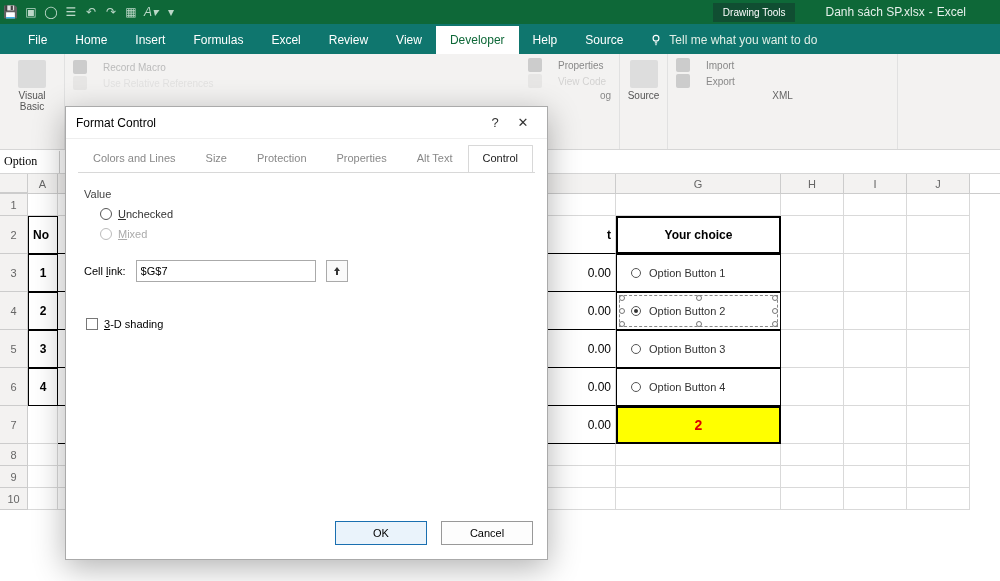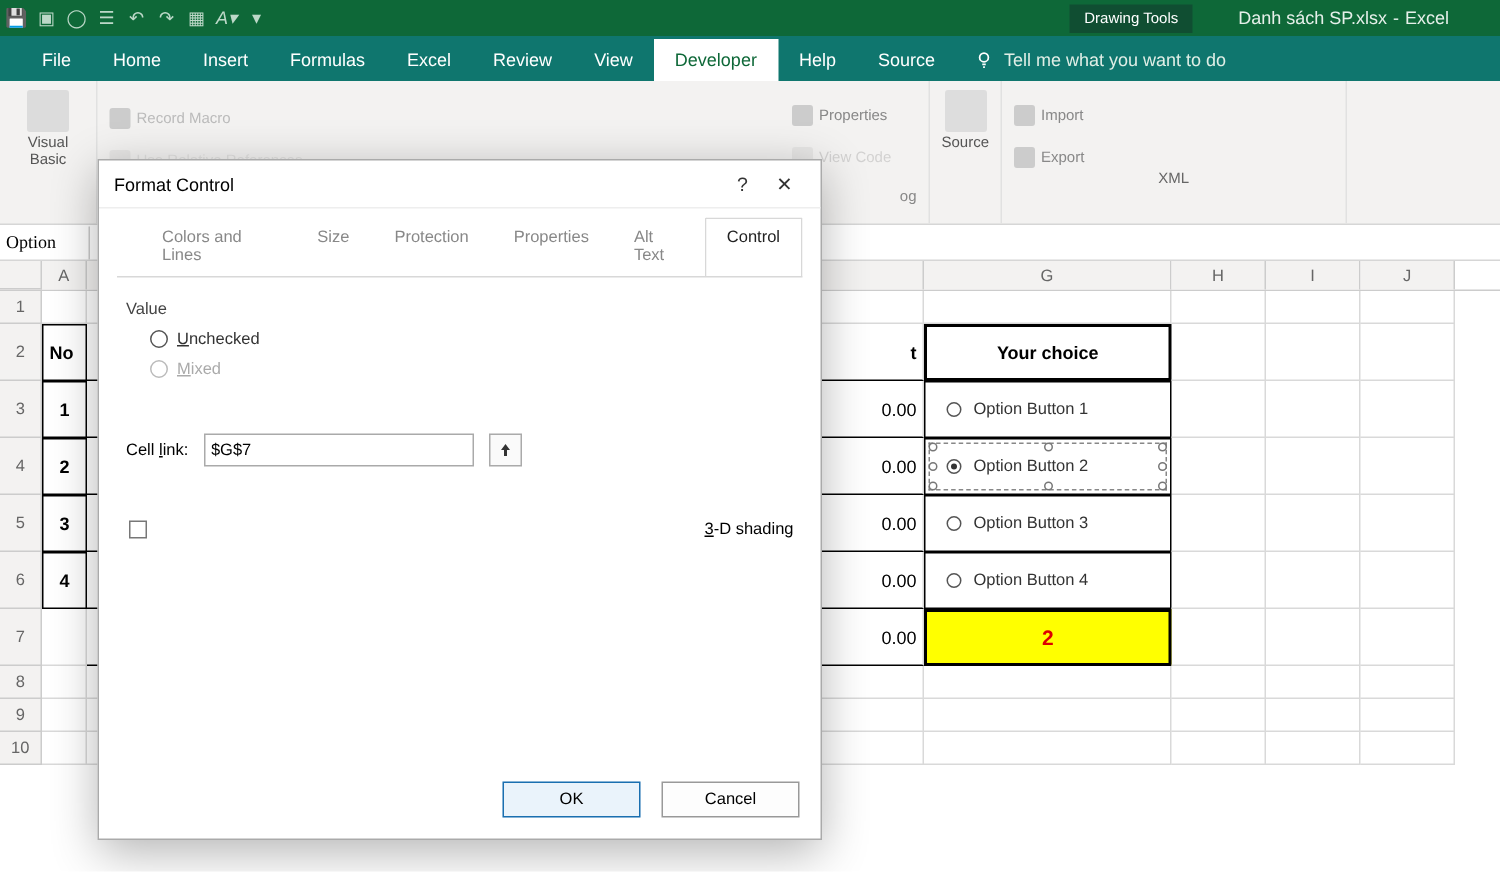--- a/index.html
+++ b/index.html
@@ -21,21 +21,21 @@
   .bulb { width:14px; height:14px; }
 
   
   .ribbon { height: 96px; background: #f3f2f1; border-bottom: 1px solid #d6d6d6; display: flex; position: relative; }
   .group { border-right: 1px solid #e1e1e1; padding: 4px 8px 2px; display: flex; flex-direction: column; }
   .group .icons { flex: 1; display: flex; gap: 6px; align-items: flex-start; }
   .group .label { text-align: center; font-size: 10px; color: #666; padding: 2px 0; }
   .bigbtn { display: flex; flex-direction: column; align-items: center; gap: 2px; font-size: 10px; color: #555; padding: 2px 2px; }
   .ico24 { width: 28px; height: 28px; background: #ddd; border-radius: 2px; }
   .smrow { display: flex; flex-direction: column; gap: 2px; font-size: 10px; color: #888; }
-  .smrow div { display:flex; align-items:center; gap:4px;margin-top:12px; }
+  .smrow div { display:flex; align-items:center; gap:16px; }
   .ico16 { width:14px; height:14px; background:#ccc; border-radius:2px; }
 
   
   .fxrow { height: 24px; border-bottom: 1px solid #d6d6d6; display: flex; align-items: center; }
   .namebox { width: 60px; height: 22px; border-right: 1px solid #ccc; display:flex; align-items:center; padding:0 4px; font-size:12px; }
   .namebox span { font-family: "Times New Roman", serif; }
 
   
   .gridwrap { position: relative; height: 407px; background:#fff; }
   .colheaders { display:flex; height:20px; border-bottom:1px solid #ccc; }
@@ -63,36 +63,36 @@
   .radio.checked::after { content:""; display:block; width:4px; height:4px; background:#333; border-radius:50%; margin:2px; }
   .sel-handles { position:relative; }
   .sel-handles::before { content:""; position:absolute; inset:-4px; border:1px dashed #888; }
   .handle { width:6px; height:6px; background:#fff; border:1px solid #777; border-radius:50%; position:absolute; }
 
   
   .dialog { position:absolute; left:65px; top:106px; width:483px; height:454px; background:#fff; border:1px solid #aaa; box-shadow: 0 8px 30px rgba(0,0,0,.3); display:flex; flex-direction:column; }
   .dlg-title { height:32px; display:flex; align-items:center; padding:0 10px; font-size:12px; border-bottom:1px solid #eee; }
   .dlg-title .sp { flex:1; }
   .dlg-title .wbtn { width:28px; text-align:center; font-size:13px; color:#333; cursor:pointer; }
-  .dlg-tabs { display:flex; padding: 6px 12px 0; gap:0; font-size:11px;margin-left:15px; }
+  .dlg-tabs { display:flex; padding: 6px 12px 0; gap:0; font-size:11px; }
   .dlg-tabs .dtab { padding:6px 14px 8px; color:#888; cursor:pointer; border:1px solid transparent; border-bottom:none; position:relative; }
   .dlg-tabs .dtab.active { color:#222; border-color:#d8d8d8; background:#fff; border-radius:1px 1px 0 0; }
   .dlg-body { flex:1; padding: 10px 18px; position:relative; }
   .dlg-body::before { content:""; position:absolute; left:12px; right:12px; top:0; height:1px; background:#d8d8d8; }
   .fieldset-label { font-size:11px; color:#444; margin:6px 0 4px; }
   .radiorow { display:flex; align-items:center; gap:6px; font-size:11px; color:#333; padding:4px 0 4px 16px; }
   .radiorow.disabled { color:#aaa; }
   .rcircle { width:12px; height:12px; border:1px solid #555; border-radius:50%; display:flex; align-items:center; justify-content:center; }
   .rcircle.on { border-color:#0b63c5; }
   .rcircle.on::after { content:""; width:6px; height:6px; background:#0b63c5; border-radius:50%; }
   .rcircle.off-disabled { border-color:#bbb; }
-  .cell-link-row { display:flex; align-items:center; gap:10px; margin-top:33px; font-size:11px; }
+  .cell-link-row { display:flex; align-items:center; gap:10px; margin-top:16px; font-size:11px; }
   .cell-link-row input { width:180px; height:22px; border:1px solid #aaa; padding:0 4px; font-size:11px; }
   .refbtn { width:22px; height:22px; border:1px solid #aaa; background:#fafafa; display:flex; align-items:center; justify-content:center; font-size:11px; }
-  .checkrow { display:flex; align-items:center; gap:6px; font-size:11px; margin-top:36px; padding-left:2px;justify-content:space-between; }
+  .checkrow { display:flex; align-items:center; gap:6px; font-size:11px; margin-top:36px; padding-left:2px; }
   .checkbox { width:12px; height:12px; border:1px solid #777; background:#fff; }
   .dlg-buttons { display:flex; justify-content:flex-end; gap:14px; padding:10px 14px 14px; }
   .dlg-buttons button { width:92px; height:24px; font-size:11px; border:1px solid #999; background:#fdfdfd; cursor:pointer; }
   .dlg-buttons button.primary { border:1.5px solid #1a6fb0; background:#eaf3fb; }
 </style>
 </head>
 <body>
 
 <div class="titlebar">
   <div class="qat">

